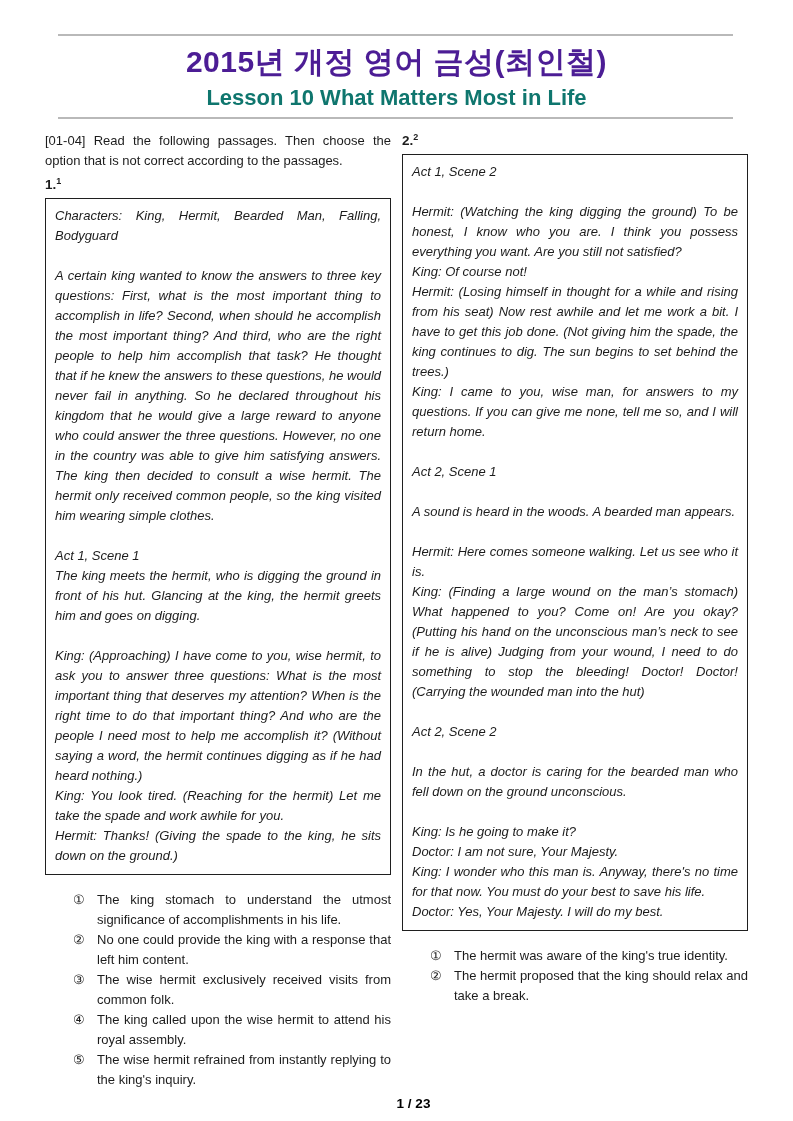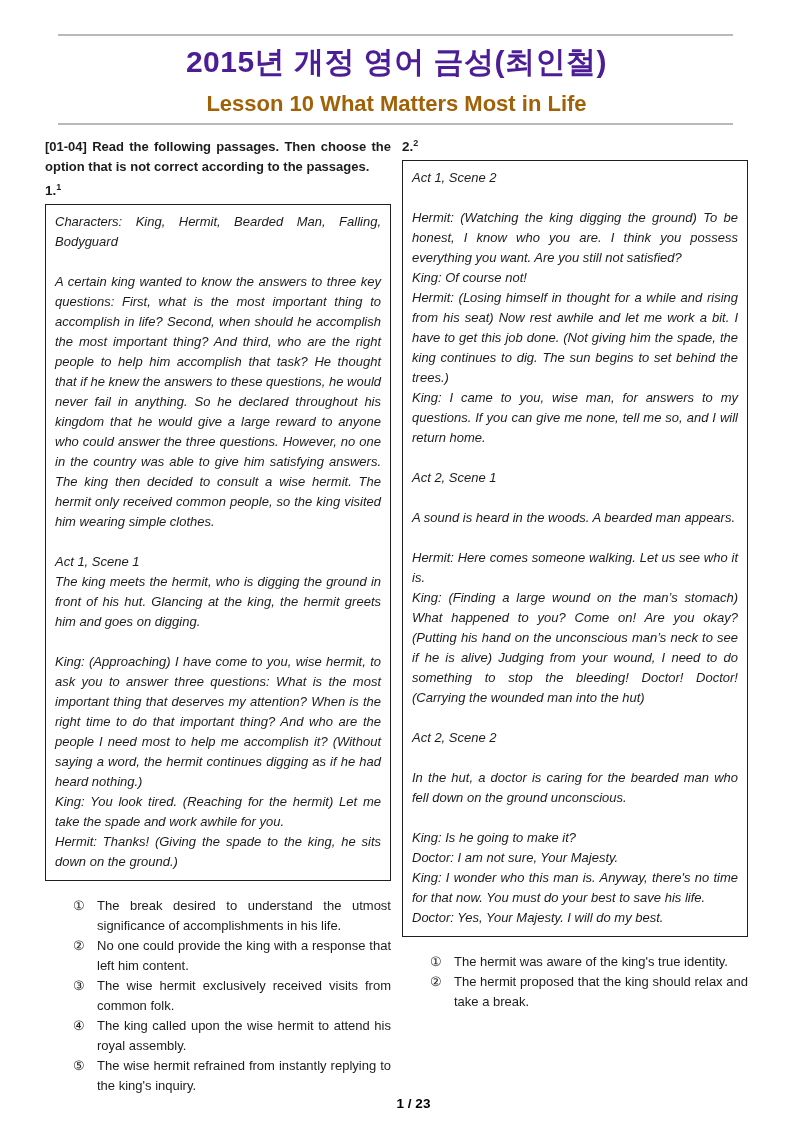--- a/index.html
+++ b/index.html
@@ -18,31 +18,31 @@
   }
   .rule-top { margin-top:34px; }
   .rule-bottom { margin-top:6px; }
 
   .title {
     text-align:center; font-weight:900; font-size:30px;
     letter-spacing:0.5px; margin:6px 0 0 0; color:#4c1d95;
   }
   .subtitle {
     text-align:center; font-weight:900; font-size:22px;
-    margin:8px 0 0 0; color:#a16207;
+    margin:2px 0 0 0; color:#0f766e;
   }
 
   .columns {
     display:flex; gap:11px;
     margin:12px 45px 0 45px;
   }
   .col { width:348px; font-size:13px; line-height:20px; }
 
   .instructions {
-    font-weight:bold; text-align:justify; margin:0 0 4px 0;
+    font-weight:normal; text-align:justify; margin:0 0 4px 0;
   }
   .qnum { font-weight:bold; margin:0 0 3px 0; font-size:13.5px; }
   .qnum sup { font-size:9px; font-weight:bold; vertical-align:super; line-height:0; }
 
   .passage-box {
     border:1.6px solid #1f1f1f;
     padding:7px 9px 8px 9px;
     text-align:justify;
     font-style:italic;
   }
@@ -84,21 +84,21 @@
         <p>Act 1, Scene 1</p>
         <p class="gap">The king meets the hermit, who is digging the ground in front of his hut. Glancing at the king, the hermit greets him and goes on digging.</p>
         <p>King: (Approaching) I have come to you, wise hermit, to ask you to answer three questions: What is the most important thing that deserves my attention? When is the right time to do that important thing? And who are the people I need most to help me accomplish it? (Without saying a word, the hermit continues digging as if he had heard nothing.)</p>
         <p>King: You look tired. (Reaching for the hermit) Let me take the spade and work awhile for you.</p>
         <p>Hermit: Thanks! (Giving the spade to the king, he sits down on the ground.)</p>
       </div>
 
       <div class="options">
         <div class="opt">
           <span class="opt-marker">①</span>
-          <span class="opt-text">The break desired to understand the utmost significance of accomplishments in his life.</span>
+          <span class="opt-text">The king stomach to understand the utmost significance of accomplishments in his life.</span>
         </div>
         <div class="opt">
           <span class="opt-marker">②</span>
           <span class="opt-text">No one could provide the king with a response that left him content.</span>
         </div>
         <div class="opt">
           <span class="opt-marker">③</span>
           <span class="opt-text">The wise hermit exclusively received visits from common folk.</span>
         </div>
         <div class="opt">

